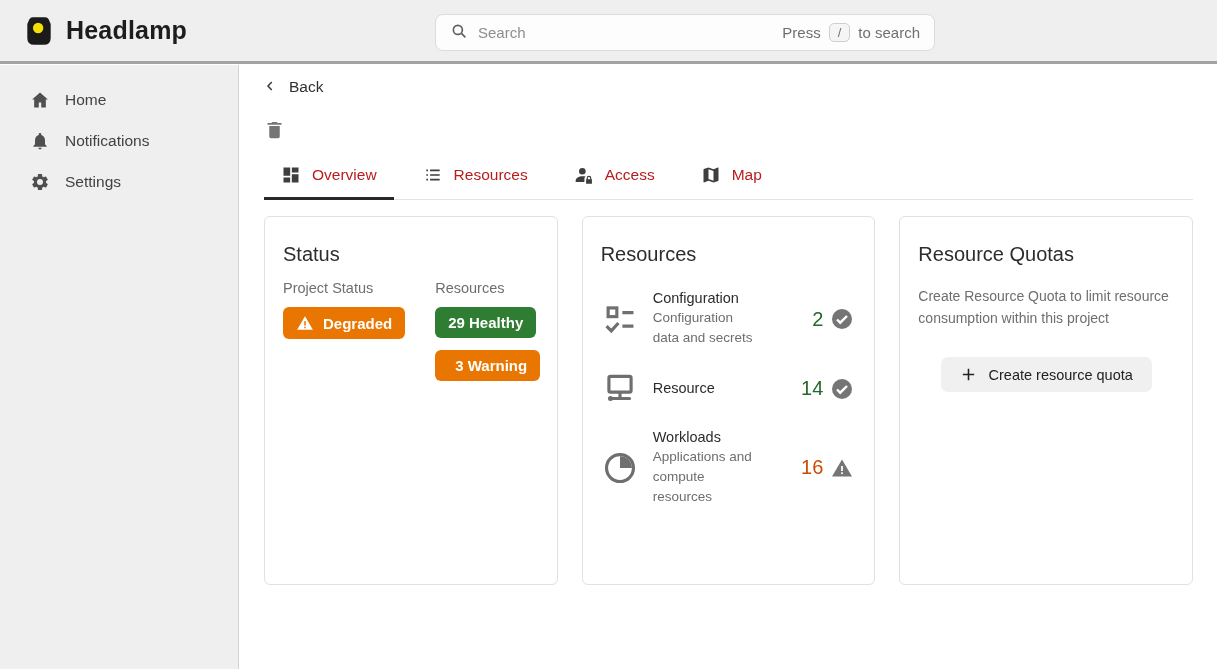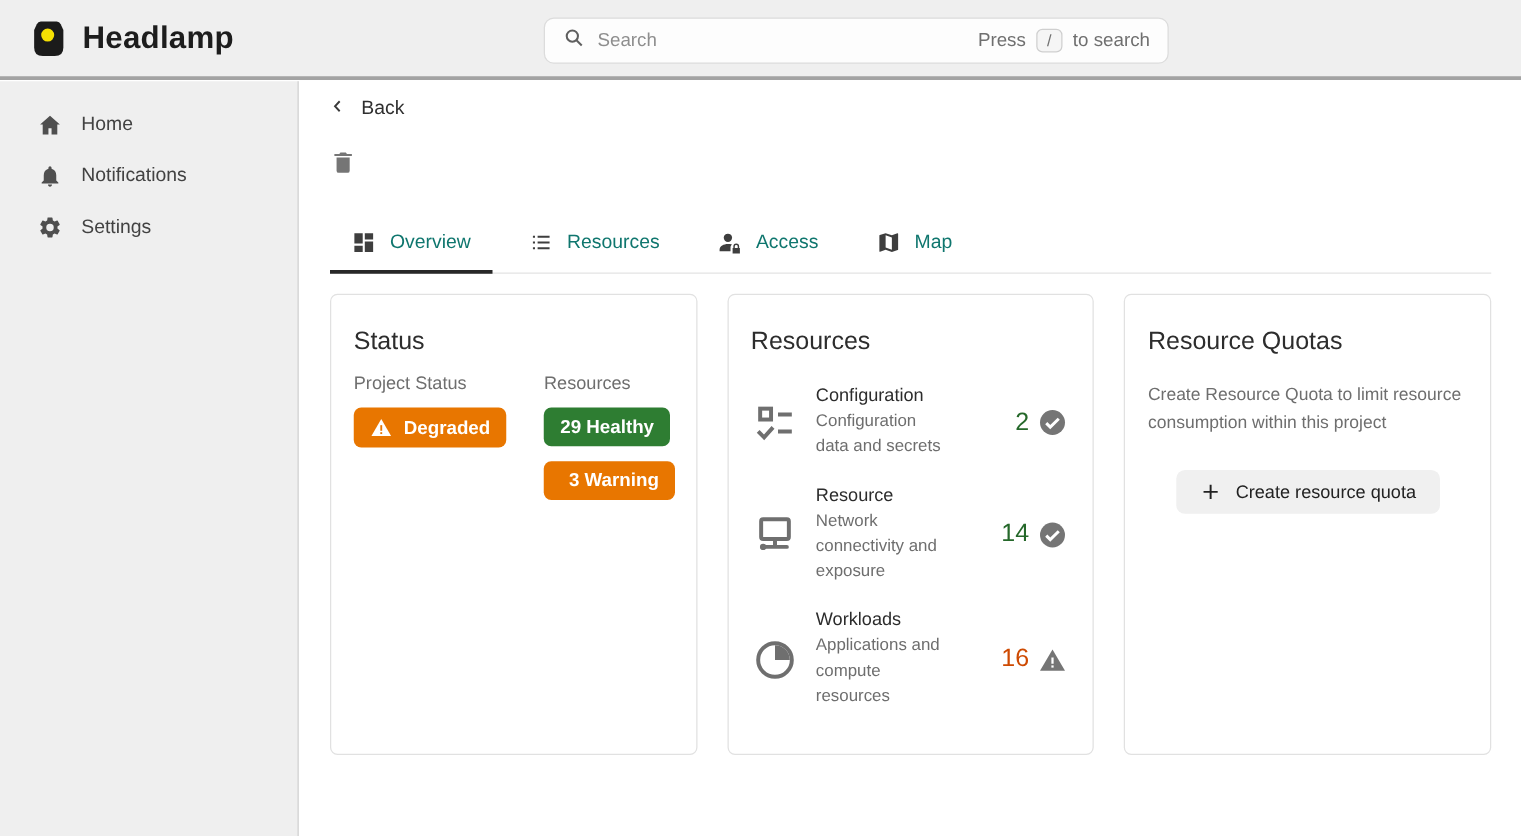--- a/index.html
+++ b/index.html
@@ -66,22 +66,22 @@
 
   .title-row { margin-top: 23px; display: flex; align-items: center; justify-content: space-between; }
   .page-title { font-size: 26px; font-weight: 500; color: #40464d; }
   .icon-btn { background: none; border: none; cursor: pointer; padding: 0; color: #757575; }
   .icon-btn svg { width: 21px; height: 21px; display: block; }
 
   
   .tabs { margin-top: 25px; display: flex; gap: 12px; border-bottom: 1px solid #e3e3e3; }
   .tab {
     display: flex; align-items: center; gap: 11px;
-    padding: 0 17px 14px 17px; font-size: 15.5px; color: #0f766e;
-    cursor: pointer; position: relative; background: none; border: none; font-family: inherit; margin-top: 19px;
+    padding: 0 17px 14px 17px; font-size: 15.5px; color: #b91c1c;
+    cursor: pointer; position: relative; background: none; border: none; font-family: inherit;
   }
   .tab .ticon { width: 20px; height: 20px; color: #3e3e3e; }
   .tab .ticon svg { width: 100%; height: 100%; display: block; }
   .tab.active::after {
     content: ""; position: absolute; left: 0; right: 0; bottom: -1px;
     height: 3px; background: #282828;
   }
 
   
   .cards { margin-top: 16px; display: flex; gap: 24px; }
@@ -312,21 +312,20 @@
           <span class="res-icon">
             <svg viewBox="0 0 24 24" fill="none" stroke="currentColor" stroke-width="2">
               <rect x="5" y="4" width="14" height="10" rx="1"></rect>
               <path d="M12 14 v4"></path>
               <path d="M6 18 h12" stroke-linecap="round"></path>
               <circle cx="6" cy="18" r="1.6" fill="currentColor" stroke="none"></circle>
             </svg>
           </span>
           <span class="res-text">
             <div class="res-title">Resource</div>
-            <div class="res-sub">Network connectivity and exposure</div>
           </span>
           <span class="res-right">
             <span class="res-count res-count--ok">14</span>
             <span class="res-status">
               <svg viewBox="0 0 24 24">
                   <circle cx="12" cy="12" r="10" fill="currentColor"></circle>
                   <path d="M7 12.5 l3.2 3.2 L17 9" fill="none" stroke="#ffffff" stroke-width="2.4"></path>
                 </svg>
             </span>
           </span>

